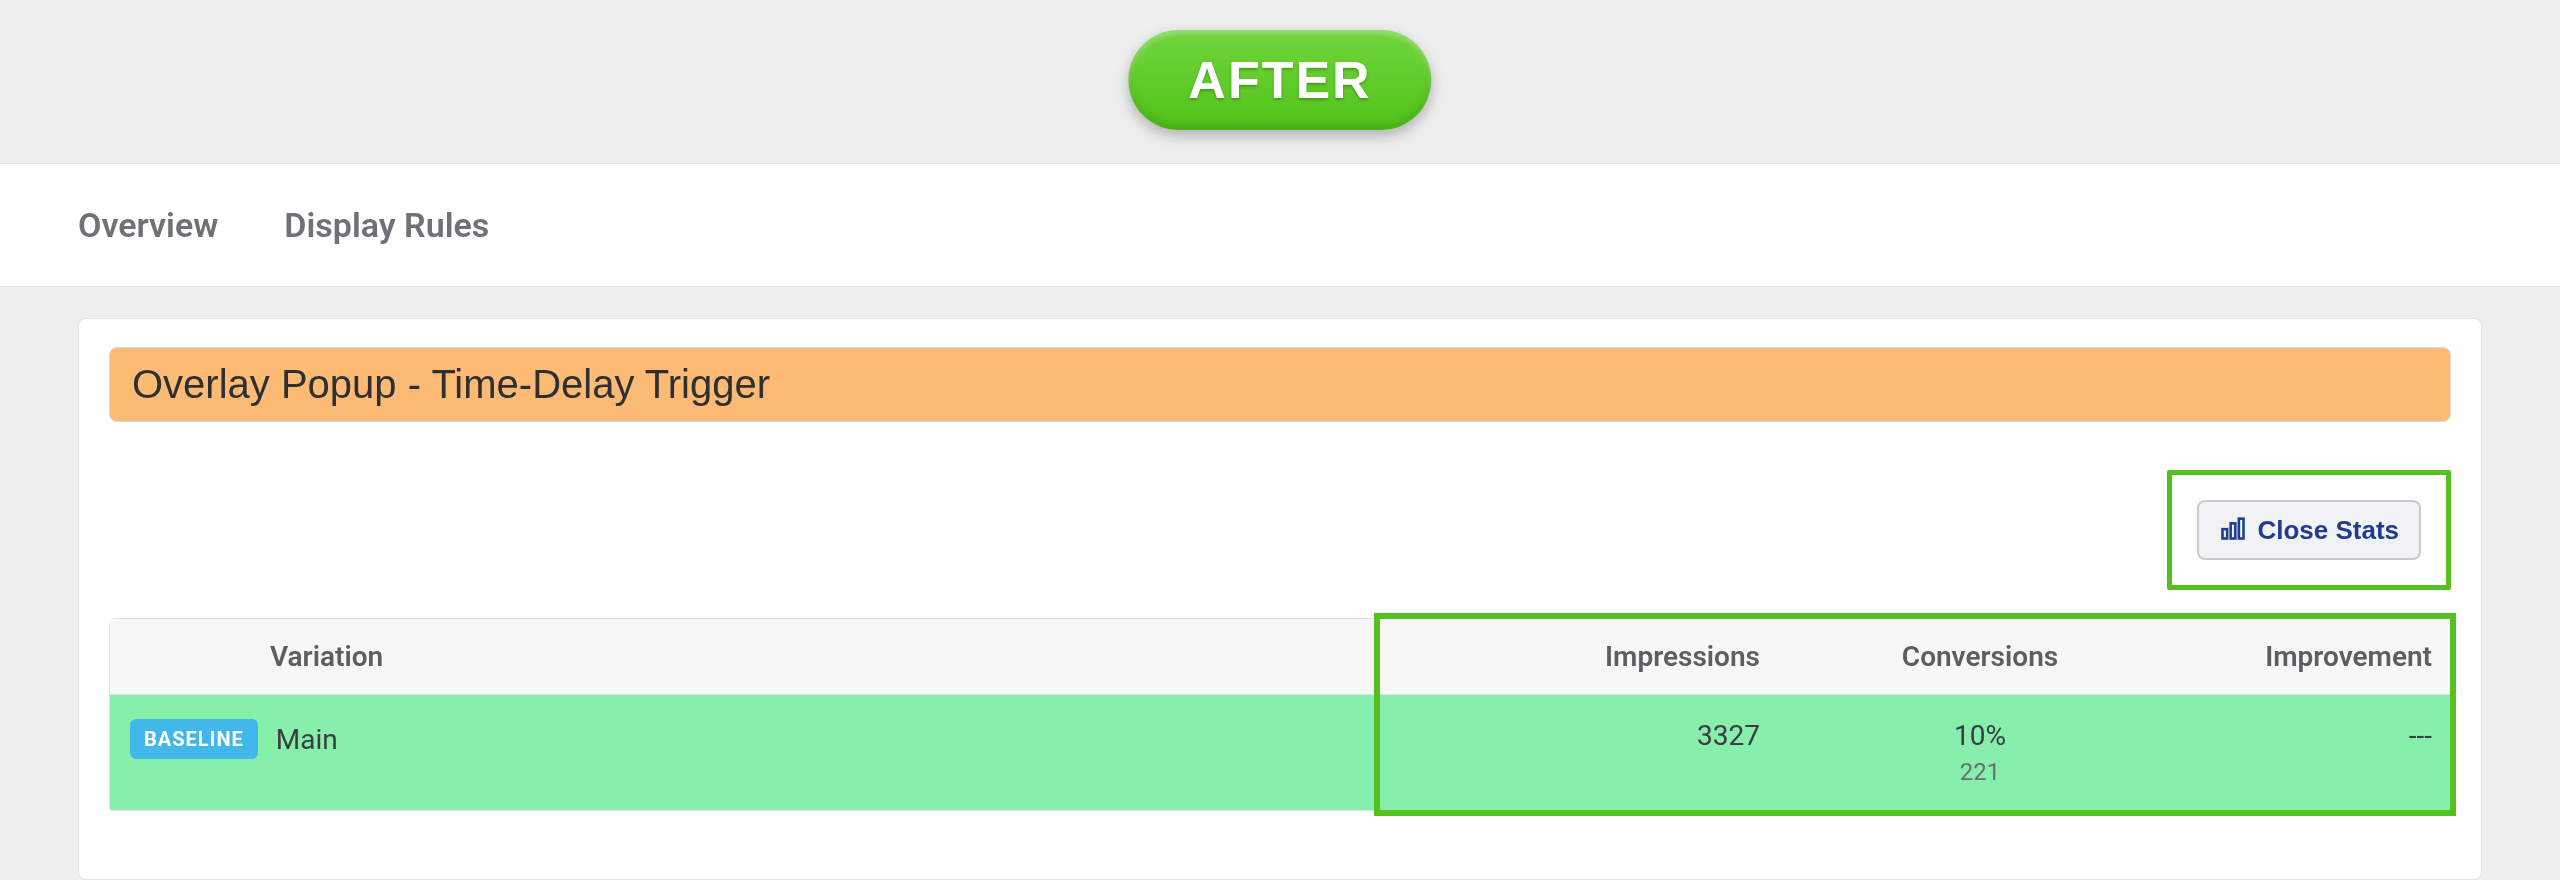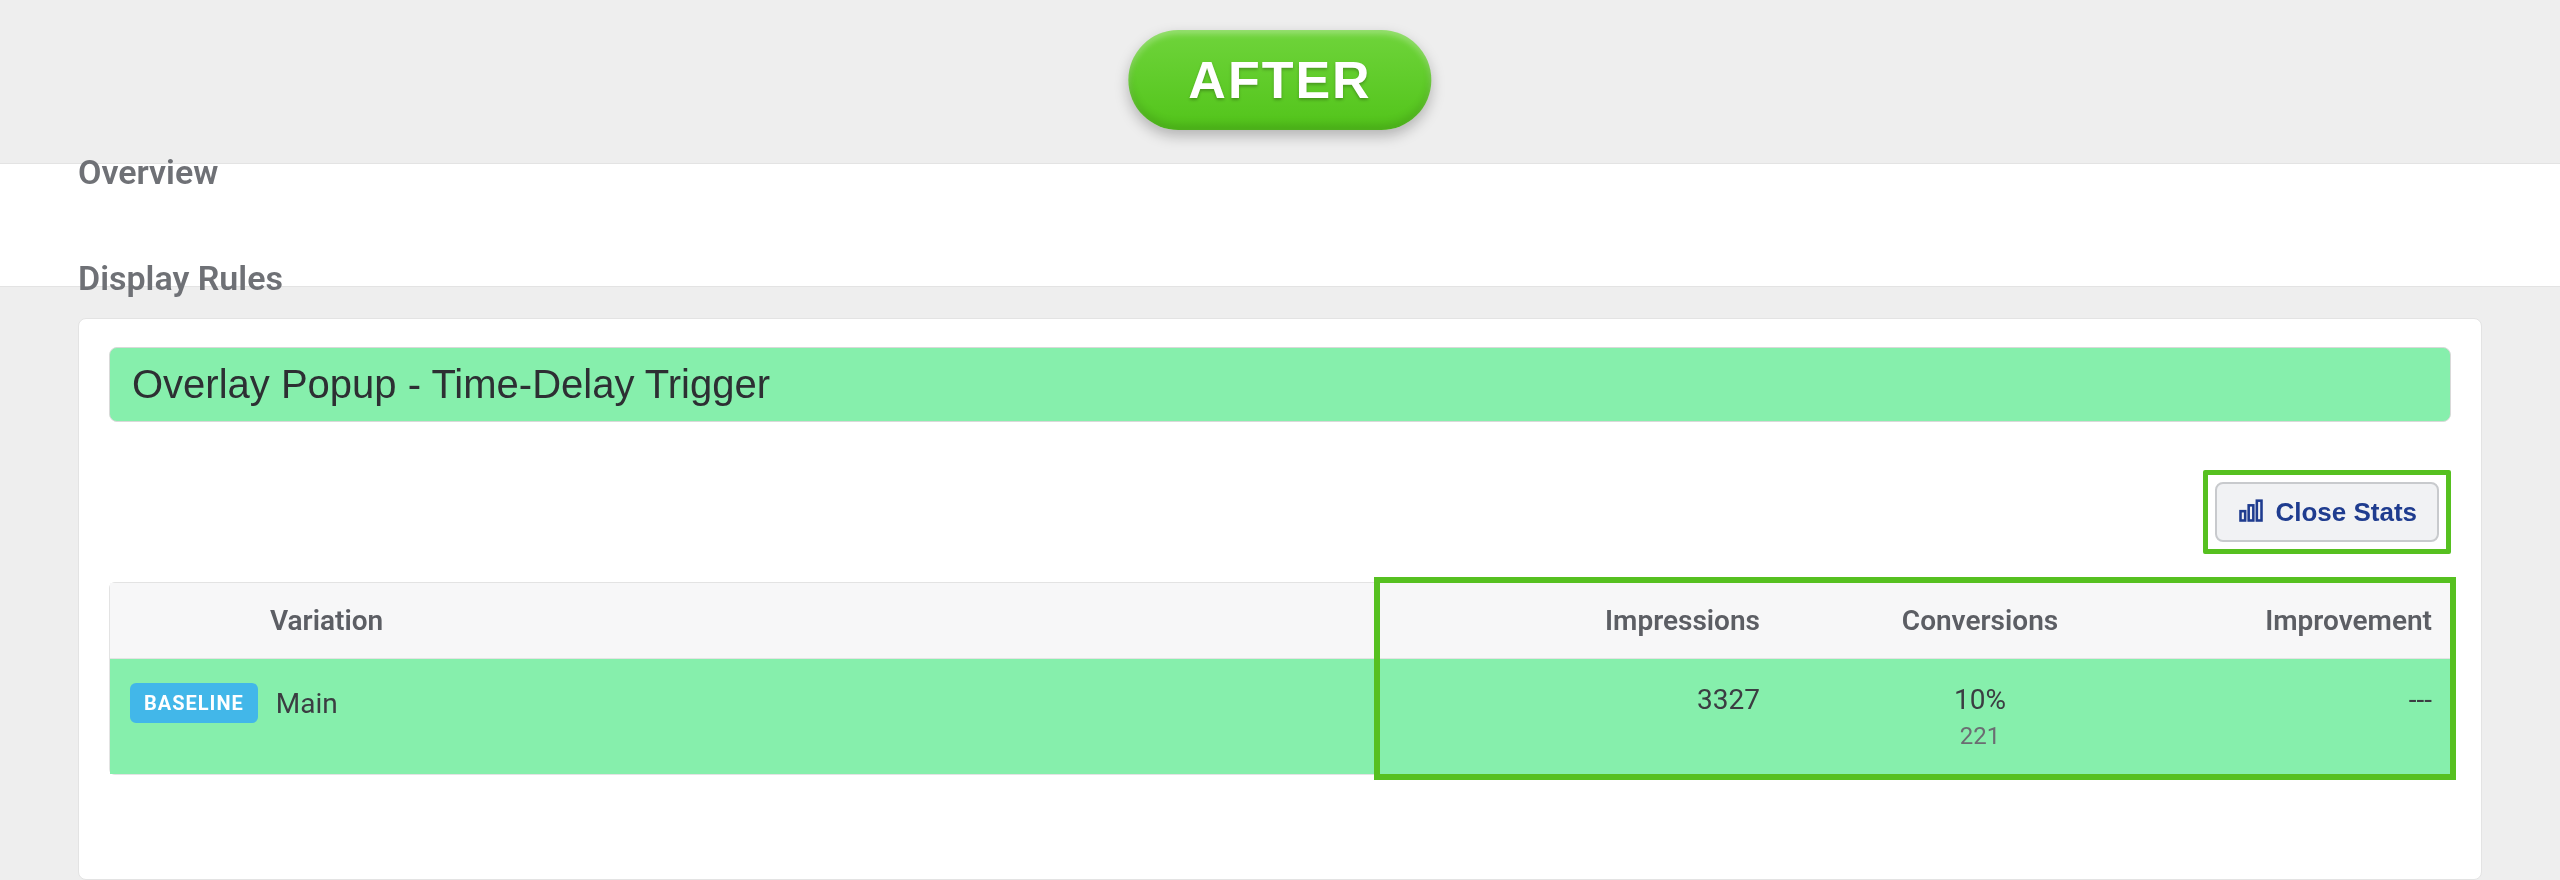--- a/index.html
+++ b/index.html
@@ -40,21 +40,20 @@
     border-bottom: 1px solid #e3e3e3;
     display: flex;
     align-items: center;
     justify-content: space-between;
     padding: 0 78px 0 78px;
   }
 
   .tabs {
     display: flex;
     gap: 66px;
-    flex-direction: column;
   }
   .tab {
     font-size: 34px;
     color: #6f7176;
     font-weight: 600;
     cursor: pointer;
   }
 
   .actions {
     display: flex;
@@ -92,33 +91,33 @@
 
   .title-input {
     width: 100%;
     font-size: 40px;
     font-weight: 500;
     color: #2d2f33;
     border: 1px solid #d9d9d9;
     border-radius: 8px;
     padding: 14px 22px;
     outline: none;
-    background: #86efac;
+    background: #fdba74;
   }
 
   .close-stats-row {
     display: flex;
     justify-content: flex-end;
     margin-top: 48px;
     margin-bottom: 28px;
   }
 
   .close-stats-highlight {
     border: 5px solid #56c020;
-    padding: 7px;
+    padding: 25px;
     border-radius: 2px;
   }
 
   .close-stats-btn {
     display: inline-flex;
     align-items: center;
     gap: 10px;
     background: #f1f2f4;
     border: 2px solid #c8cacd;
     border-radius: 8px;

